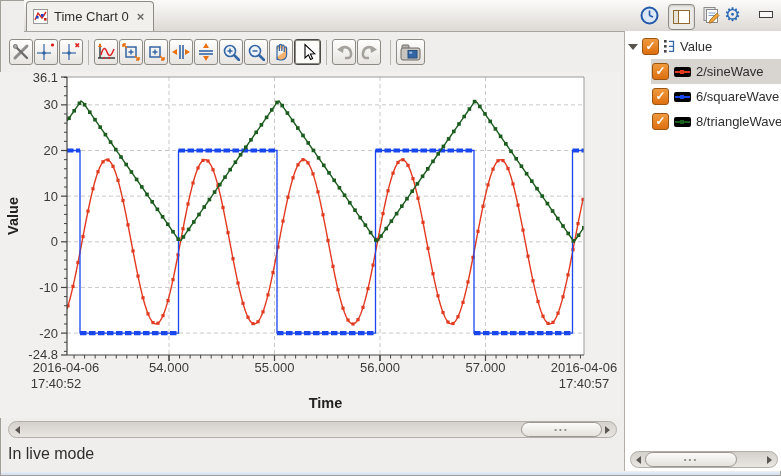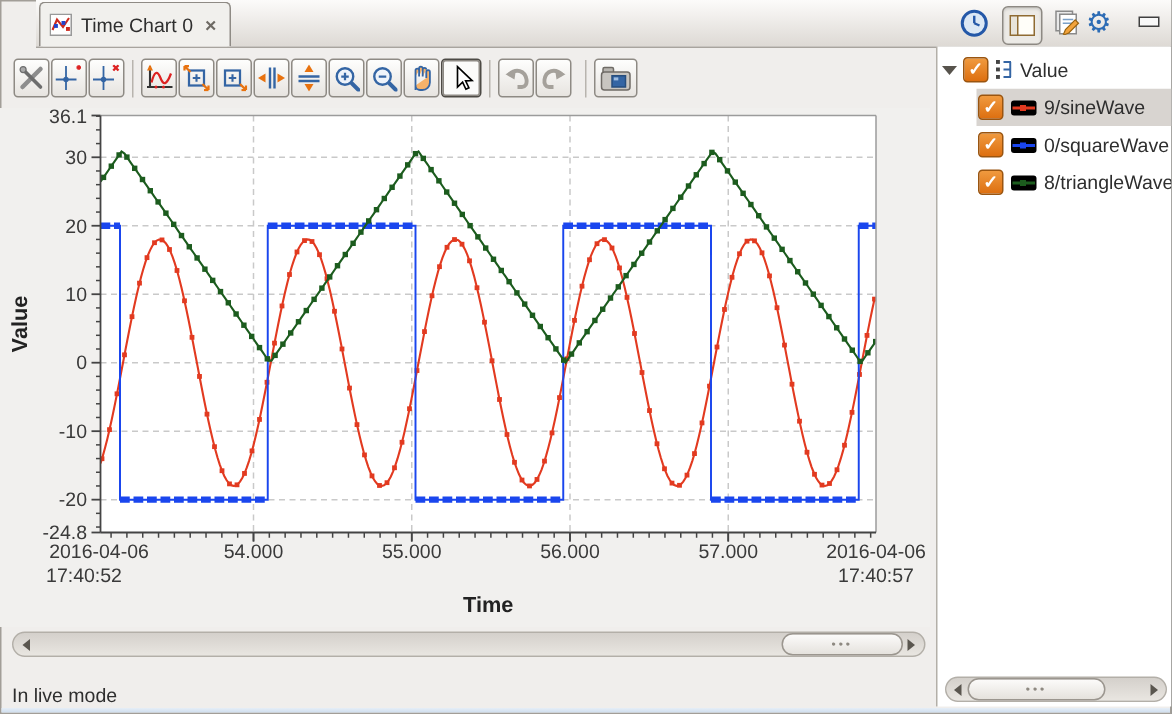--- a/index.html
+++ b/index.html
@@ -45,21 +45,21 @@
   .trow{position:absolute;left:0;width:157px;height:25px;display:flex;align-items:center;font-size:13px;white-space:nowrap;overflow:hidden;}
   .trow .sel-band{position:absolute;left:26px;top:0;right:0;height:25px;background:#d8d4d0;}
   .expander{width:0;height:0;border-left:5px solid transparent;border-right:5px solid transparent;border-top:6px solid #57534c;margin:0 4px 0 3px;}
   .cbx{width:15px;height:15px;border:1px solid #9a5510;border-radius:3px;flex:0 0 15px;
     background:linear-gradient(#f09a3f,#dd6f10);color:#fff;font-size:12px;line-height:14px;text-align:center;font-weight:bold;position:relative;z-index:1;}
   .swatch{width:17px;height:10px;background:#000;border-radius:2px;margin-left:5px;position:relative;flex:0 0 17px;z-index:1;}
   .swatch .sline{position:absolute;left:1px;right:1px;top:4px;height:2px;}
   .swatch .sdot{position:absolute;left:6px;top:3px;width:4px;height:4px;}
   .tlabel{margin-left:5px;position:relative;z-index:1;}
   
-  .statusbar{position:absolute;left:0;top:445px;width:620px;height:26px;font-size:13px;display:flex;align-items:flex-end;padding-left:8px;box-sizing:border-box;color:#2e2e2e;}
+  .statusbar{position:absolute;left:0;top:445px;width:620px;height:26px;font-size:16px;display:flex;align-items:flex-start;padding-left:8px;box-sizing:border-box;color:#2e2e2e;}
   .bottom-accent{position:absolute;left:1px;bottom:1px;width:779px;height:3px;background:linear-gradient(#e6eef7,#cfdeee);}
 </style>
 </head>
 <body>
 
 <div class="window">
 
   <div class="tabbar">
     <div class="tab tab-active">
       <svg width="15" height="15" viewBox="0 0 15 15">
@@ -577,31 +577,31 @@
     </div>
 
     <div class="trow" style="top:28px">
       <div class="sel-band"></div>
       <div style="width:27px;flex:0 0 27px"></div>
       <div class="cbx">✓</div>
       <div class="swatch">
         <div class="sline" style="background-color: rgb(226, 58, 32);"></div>
         <div class="sdot" style="background-color: rgb(226, 58, 32);"></div>
       </div>
-      <span class="tlabel">9/sineWave</span>
+      <span class="tlabel">2/sineWave</span>
     </div>
 
     <div class="trow" style="top:53px">
       <div style="width:27px;flex:0 0 27px"></div>
       <div class="cbx">✓</div>
       <div class="swatch">
         <div class="sline" style="background-color: rgb(26, 70, 238);"></div>
         <div class="sdot" style="background-color: rgb(26, 70, 238);"></div>
       </div>
-      <span class="tlabel">0/squareWave</span>
+      <span class="tlabel">6/squareWave</span>
     </div>
 
     <div class="trow" style="top:78px">
       <div style="width:27px;flex:0 0 27px"></div>
       <div class="cbx">✓</div>
       <div class="swatch">
         <div class="sline" style="background-color: rgb(28, 92, 30);"></div>
         <div class="sdot" style="background-color: rgb(28, 92, 30);"></div>
       </div>
       <span class="tlabel">8/triangleWave</span>

